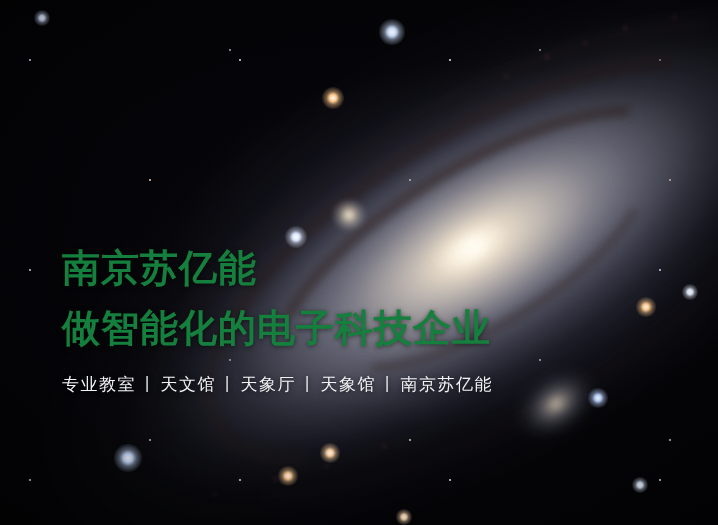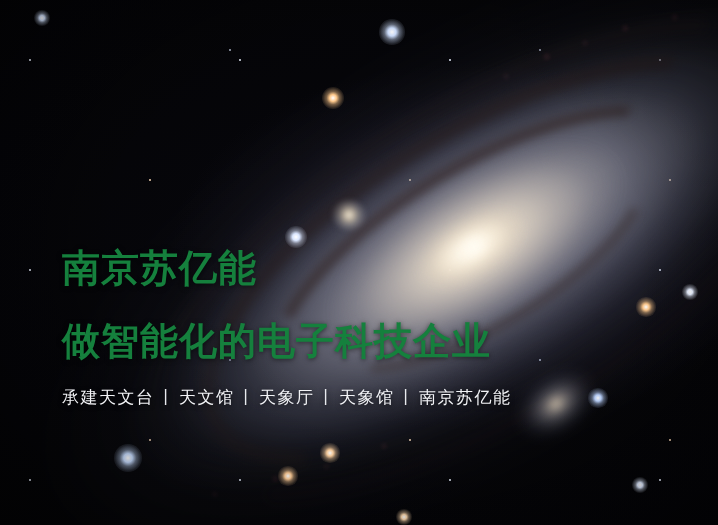--- a/index.html
+++ b/index.html
@@ -280,21 +280,21 @@
   .headline {
     color: #15803d;
     font-weight: 700;
     font-size: 38px;
     line-height: 50px;
     letter-spacing: 1px;
     white-space: nowrap;
     text-shadow: 0 1px 5px rgba(0,0,0,.55);
   }
   .headline.line-2 {
-    margin-top: 23px;
+    margin-top: 10px;
   }
   .subline {
     margin-top: 20px;
     color: #f2f3f6;
     font-weight: 400;
     font-size: 17px;
     line-height: 24px;
     letter-spacing: 1.5px;
     white-space: nowrap;
     text-shadow: 0 1px 5px rgba(0,0,0,.6);
@@ -356,16 +356,16 @@
       <div class="bright-star" style="left: 632px; top: 477px; width: 16px; height: 16px; background: radial-gradient(circle, rgb(255, 255, 255) 0%, rgb(220, 232, 255) 22%, rgba(220, 232, 255, 0.45) 42%, rgba(220, 232, 255, 0.12) 66%, rgba(0, 0, 0, 0) 100%); filter: blur(0.7px);"></div>
       <div class="bright-star" style="left: 34px; top: 10px; width: 16px; height: 16px; background: radial-gradient(circle, rgb(255, 255, 255) 0%, rgb(210, 226, 255) 22%, rgba(210, 226, 255, 0.45) 42%, rgba(210, 226, 255, 0.12) 66%, rgba(0, 0, 0, 0) 100%); filter: blur(0.7px);"></div>
       <div class="bright-star" style="left: 396px; top: 509px; width: 16px; height: 16px; background: radial-gradient(circle, rgb(255, 255, 255) 0%, rgb(255, 217, 174) 22%, rgba(255, 217, 174, 0.45) 42%, rgba(255, 217, 174, 0.12) 66%, rgba(0, 0, 0, 0) 100%); filter: blur(0.7px);"></div>
     </div>
 
   <div class="vignette"></div>
 
   <div class="text-block">
     <div class="headline line-1">南京苏亿能</div>
     <div class="headline line-2">做智能化的电子科技企业</div>
-    <div class="subline" id="subline"><span>承建天文台</span><span class="sub-sep">丨</span><span>天文馆</span><span class="sub-sep">丨</span><span>天象厅</span><span class="sub-sep">丨</span><span>天象馆</span><span class="sub-sep">丨</span><span>南京苏亿能</span></div>
+    <div class="subline" id="subline"><span>专业教室</span><span class="sub-sep">丨</span><span>天文馆</span><span class="sub-sep">丨</span><span>天象厅</span><span class="sub-sep">丨</span><span>天象馆</span><span class="sub-sep">丨</span><span>南京苏亿能</span></div>
   </div>
 
 </div>
 
 </body></html>

